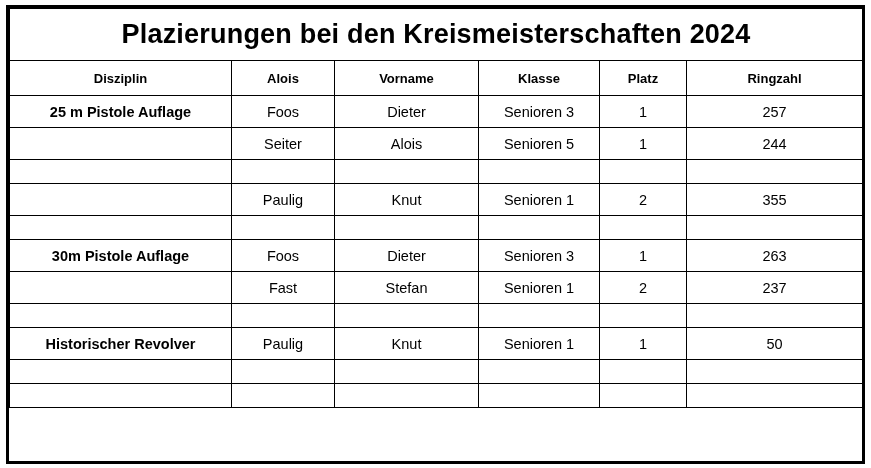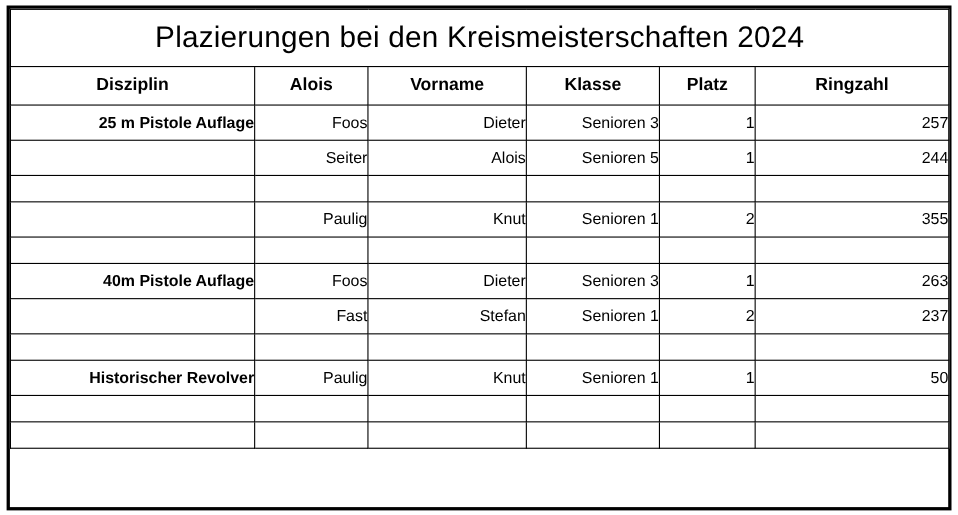--- a/index.html
+++ b/index.html
@@ -51,32 +51,31 @@
   col.c-disziplin { width: 222px; }
   col.c-name      { width: 103px; }
   col.c-vorname   { width: 144px; }
   col.c-klasse    { width: 121px; }
   col.c-platz     { width: 87px;  }
   col.c-ringzahl  { width: 176px; }
 
   tr.title-row td {
     height: 52px;
     font-size: 27px;
-    font-weight: normal;
+    font-weight: bold;
     letter-spacing: 0.2px;
   }
   tr.header-row td {
     height: 35px;
-    font-size: 16px;
+    font-size: 13px;
     font-weight: bold;
   }
   tr.data-row td {
     height: 32px;
     font-size: 14.5px;
-    text-align: right;
   }
   tr.data-row td.disziplin {
     font-weight: bold;
     font-size: 14.5px;
   }
   tr.spacer-row td {
     height: 24px;
     font-size: 14.5px;
   }
   tr.data-row td.name,
@@ -156,21 +155,21 @@
       <tr class="spacer-row">
         <td></td>
         <td></td>
         <td></td>
         <td></td>
         <td></td>
         <td></td>
       </tr>
 
       <tr class="data-row">
-        <td class="disziplin">40m Pistole Auflage</td>
+        <td class="disziplin">30m Pistole Auflage</td>
         <td class="name">Foos</td>
         <td class="vorname">Dieter</td>
         <td class="klasse">Senioren 3</td>
         <td class="platz">1</td>
         <td class="ringzahl">263</td>
       </tr>
 
       <tr class="data-row">
         <td class="disziplin"></td>
         <td class="name">Fast</td>

